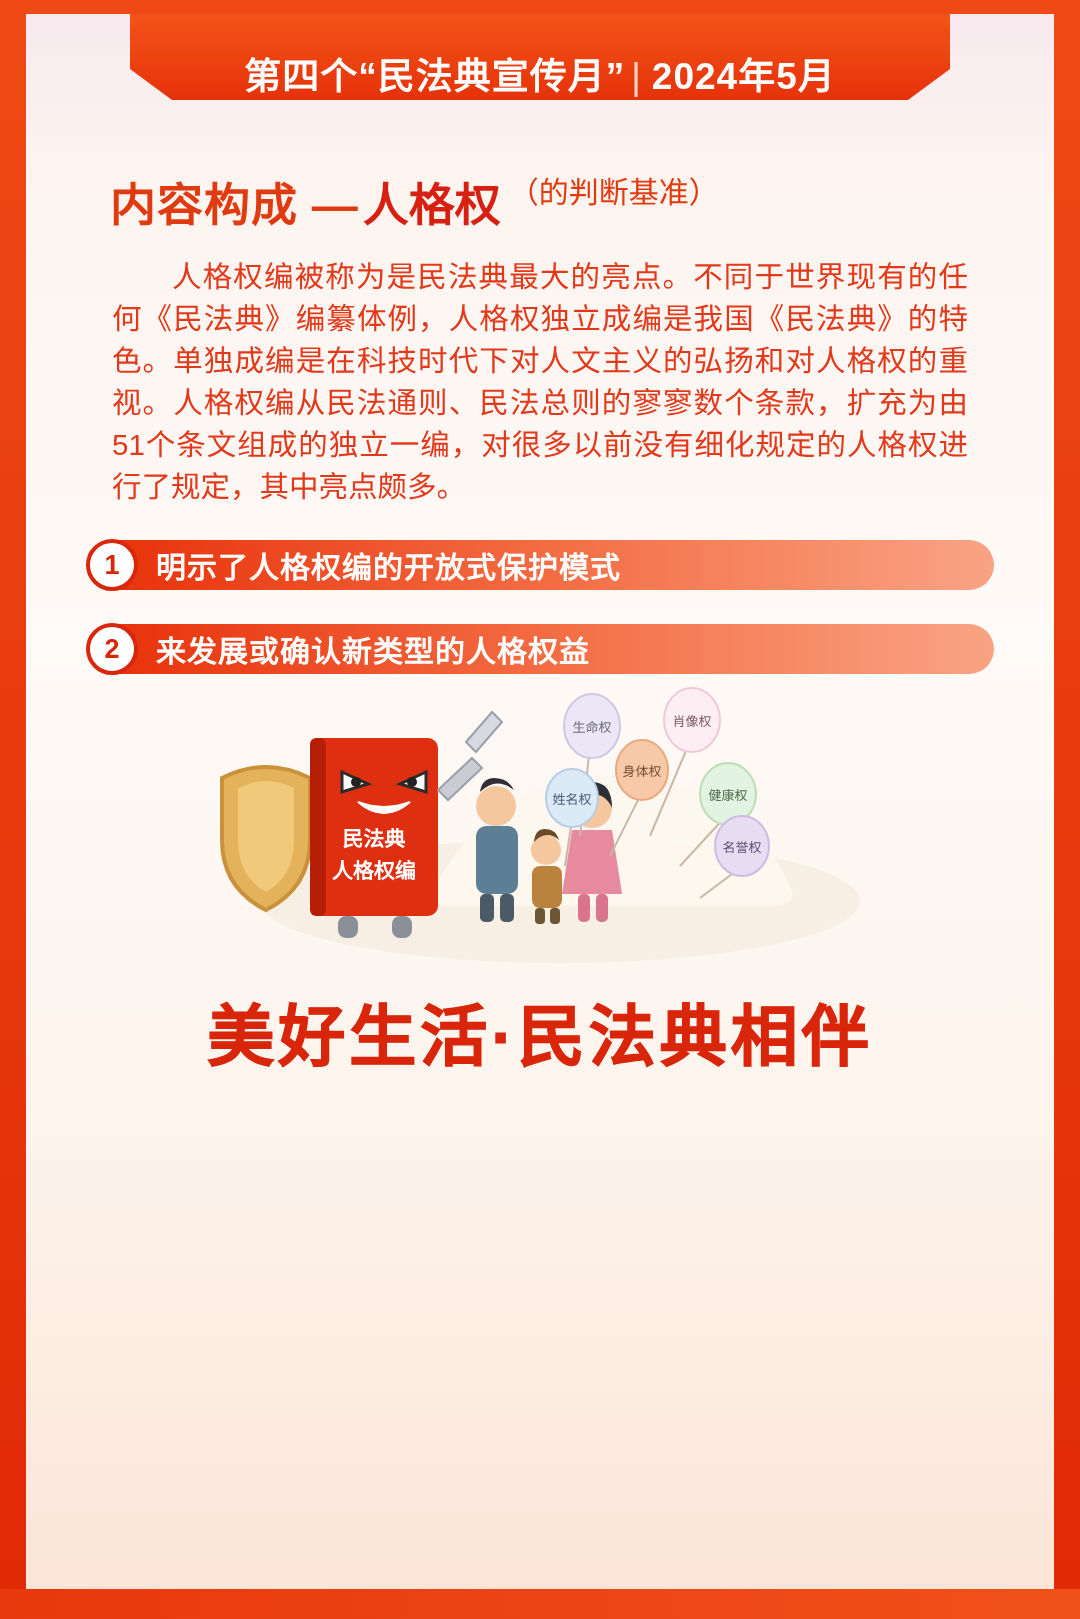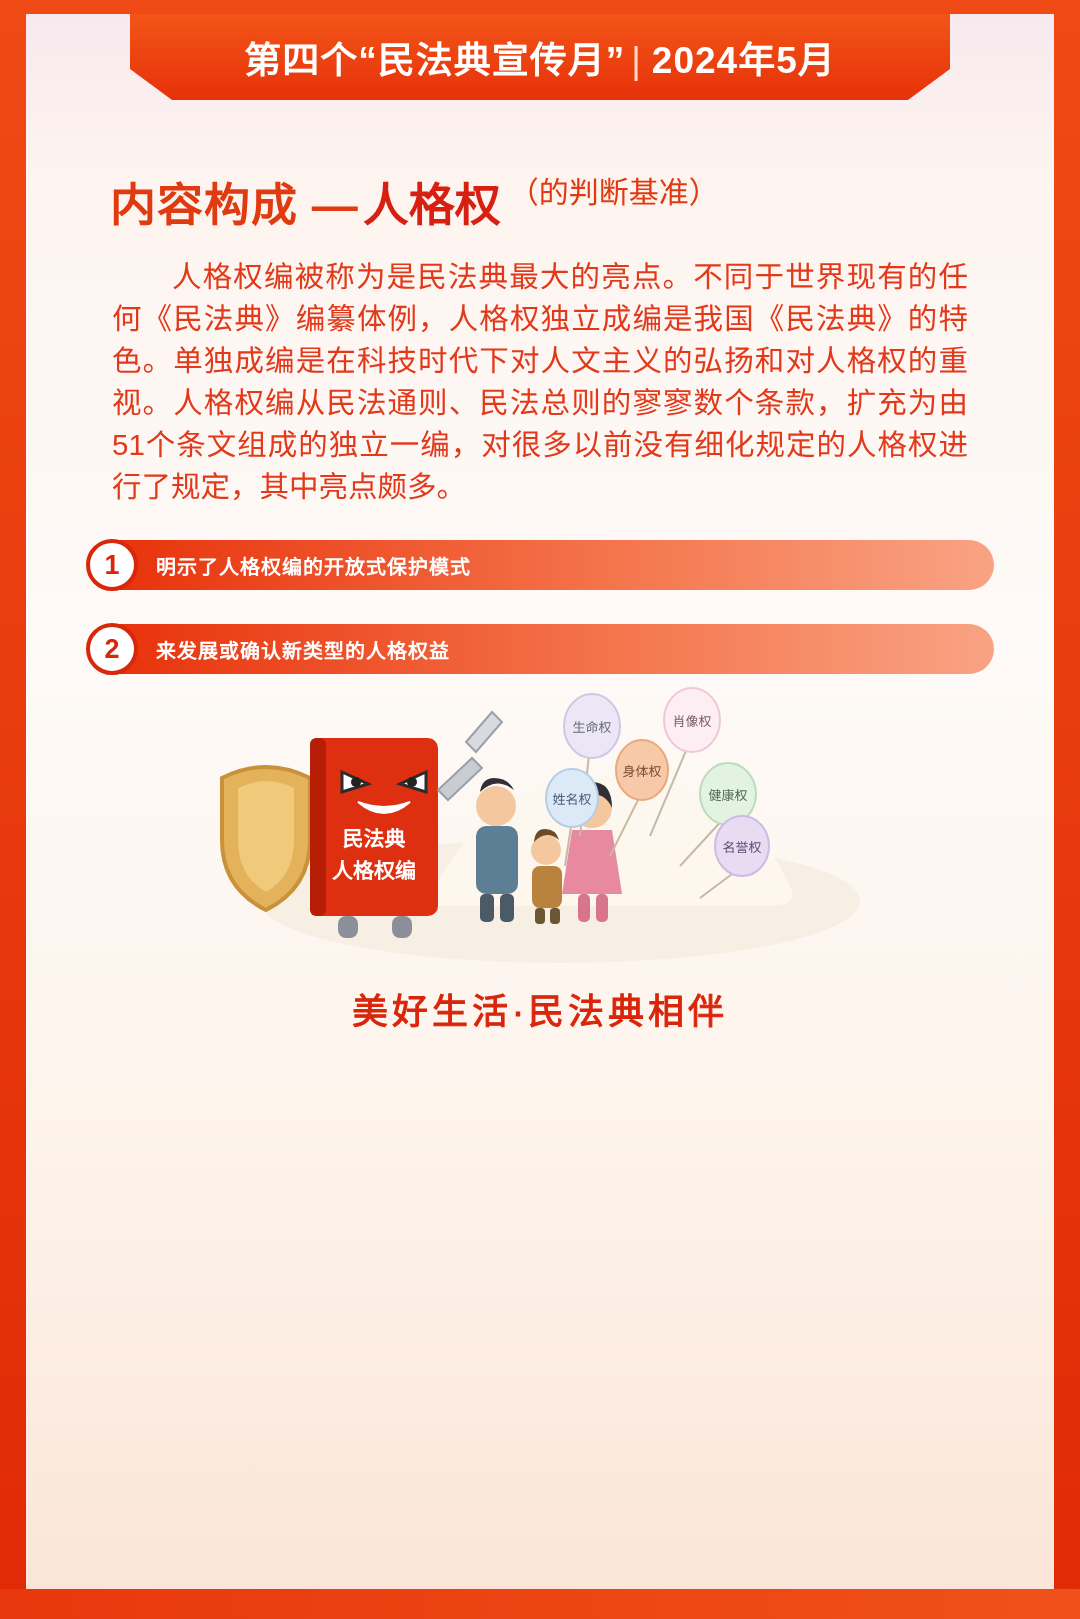--- a/index.html
+++ b/index.html
@@ -41,21 +41,21 @@
   }
   .ribbon {
     position: absolute;
     left: 104px;
     right: 104px;
     top: 0;
     height: 86px;
     background: linear-gradient(180deg,#f35418 0%, #e6320a 100%);
     clip-path: polygon(0 0, 100% 0, 100% 64%, calc(100% - 42px) 100%, 42px 100%, 0 64%);
     display: flex;
-    align-items: center;
+    align-items: flex-end;
     justify-content: center;
   }
   .ribbon-text {
     color: #fff;
     font-size: 37px;
     font-weight: bold;
     letter-spacing: 1px;
     white-space: nowrap;
     font-family: "Liberation Sans", "DejaVu Sans", sans-serif;
   }
@@ -135,21 +135,21 @@
     height: 50px;
     border-radius: 0 26px 26px 0;
     background: linear-gradient(90deg,#e8330c 0%, #f4734a 55%, #f9a384 100%);
     z-index: 1;
   }
   .sec-title {
     position: relative;
     z-index: 4;
     margin-left: 18px;
     color: #ffffff;
-    font-size: 20px;
+    font-size: 30px;
     font-weight: bold;
     letter-spacing: 1px;
   }
   .sec-body {
     margin: 12px 26px 0 40px;
     font-size: 29.5px;
     line-height: 50px;
     color: #e2391a;
     text-align: justify;
   }
@@ -161,22 +161,22 @@
     margin-top: 10px;
   }
   .illus svg { display: block; margin: 0 auto; }
 
   
   .slogan {
     text-align: center;
     margin-top: 6px;
   }
   .slogan-text {
-    font-size: 36px;
-    font-weight: normal;
+    font-size: 67px;
+    font-weight: bold;
     color: #d9260b;
     letter-spacing: 4px;
     -webkit-text-stroke: 1px #d9260b;
   }
 </style>
 </head>
 <body>
 
 <div class="poster">
   <div class="frame-top"></div>

